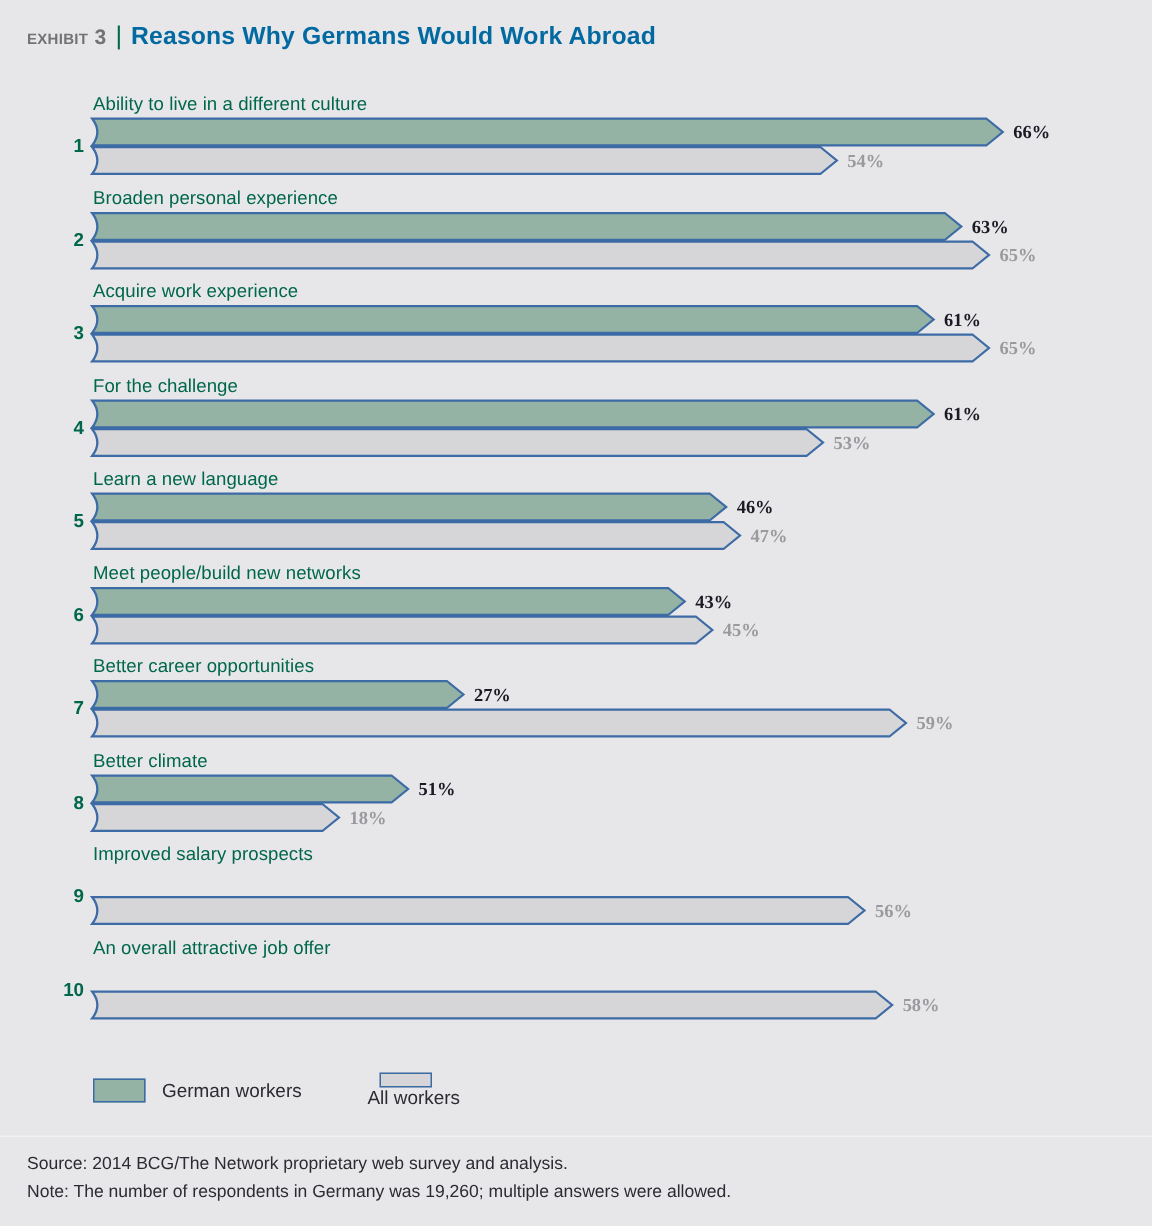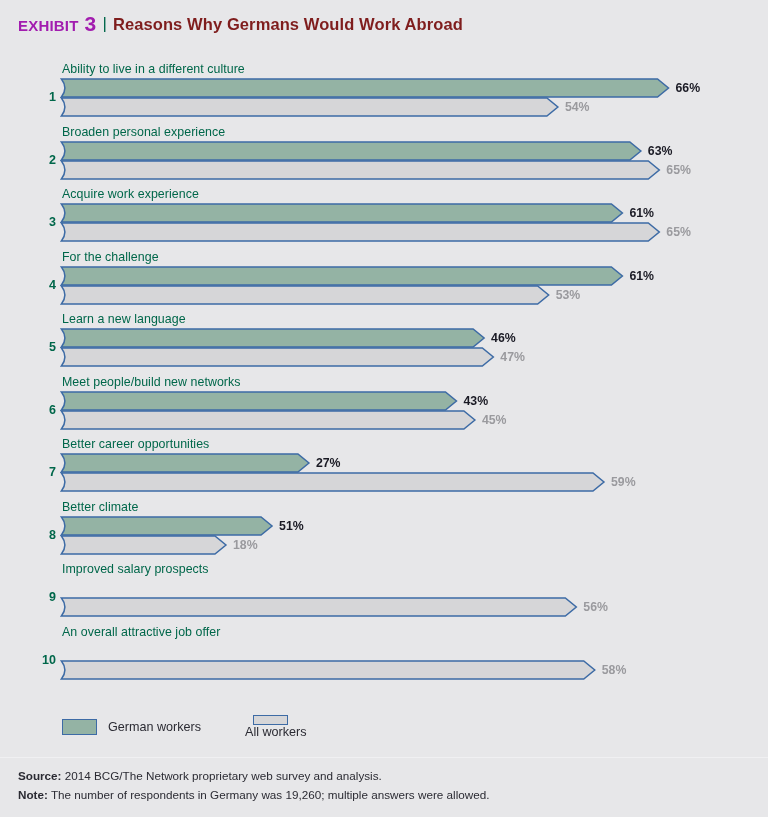--- a/index.html
+++ b/index.html
@@ -20,37 +20,37 @@
     position: absolute;
     left: 18px;
     top: 11px;
     width: 730px;
     height: 26px;
     display: flex;
     align-items: center;
     white-space: nowrap;
   }
   .exhibit-label {
-    font-size: 21px;
+    font-size: 14px;
     font-weight: bold;
-    color: #a21caf;
+    color: #737373;
     letter-spacing: 0.2px;
     font-variant: small-caps;
     text-transform: lowercase;
   }
   .title-sep {
     font-size: 17px;
     font-weight: normal;
     color: #00674a;
     margin: 0 6px;
   }
   .title-text {
     font-size: 16.5px;
     font-weight: bold;
-    color: #7f1d1d;
+    color: #0369a1;
     letter-spacing: 0.1px;
     text-align: right;
   }
 
   
   .plot {
     position: absolute;
     left: 0;
     top: 62px;
     width: 768px;
@@ -112,20 +112,21 @@
     display: block;
   }
 
   .bar-value {
     position: absolute;
     top: 3px;
     font-size: 12.3px;
     font-weight: bold;
     white-space: nowrap;
     line-height: 14px;
+    font-family: Liberation Serif, serif;
   }
   .bar-value.primary { color: #1a1a24; }
   .bar-value.secondary { color: #9a9a9e; }
 
   
   .legend {
     position: absolute;
     left: 0;
     top: 715px;
     width: 768px;
@@ -165,21 +166,21 @@
     left: 18px;
     top: 766px;
     width: 732px;
   }
   .footer-line {
     font-size: 11.7px;
     color: #2b2b33;
     line-height: 19px;
     white-space: nowrap;
   }
-  .footer-line b { font-weight: bold; }
+  .footer-line b { font-weight: normal; }
 </style>
 </head>
 <body>
 
 <div class="title-bar">
   <span class="exhibit-label">Exhibit 3</span>
   <span class="title-sep">|</span>
   <span class="title-text">Reasons Why Germans Would Work Abroad</span>
 </div>
 

